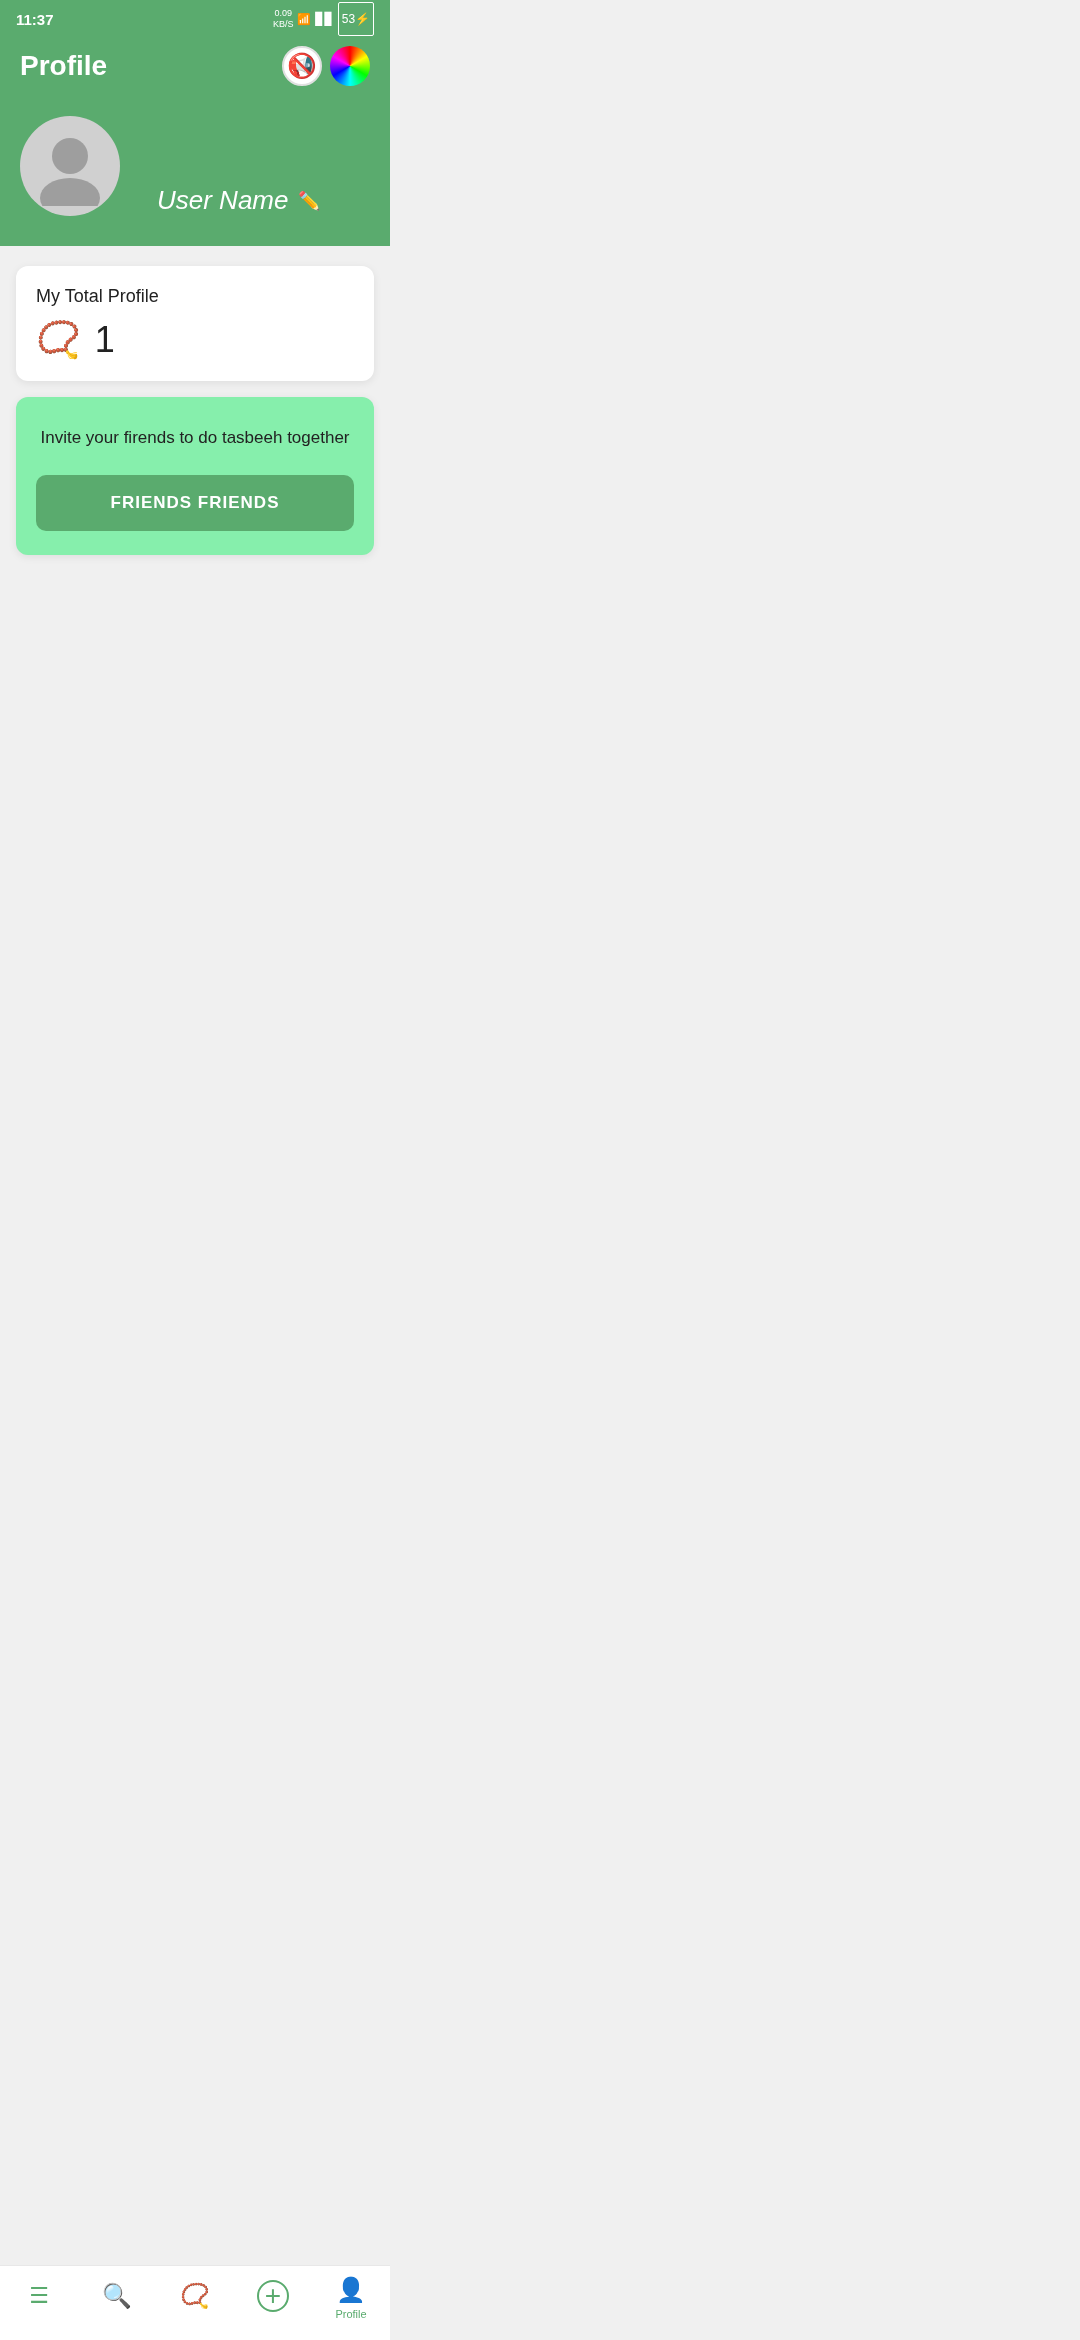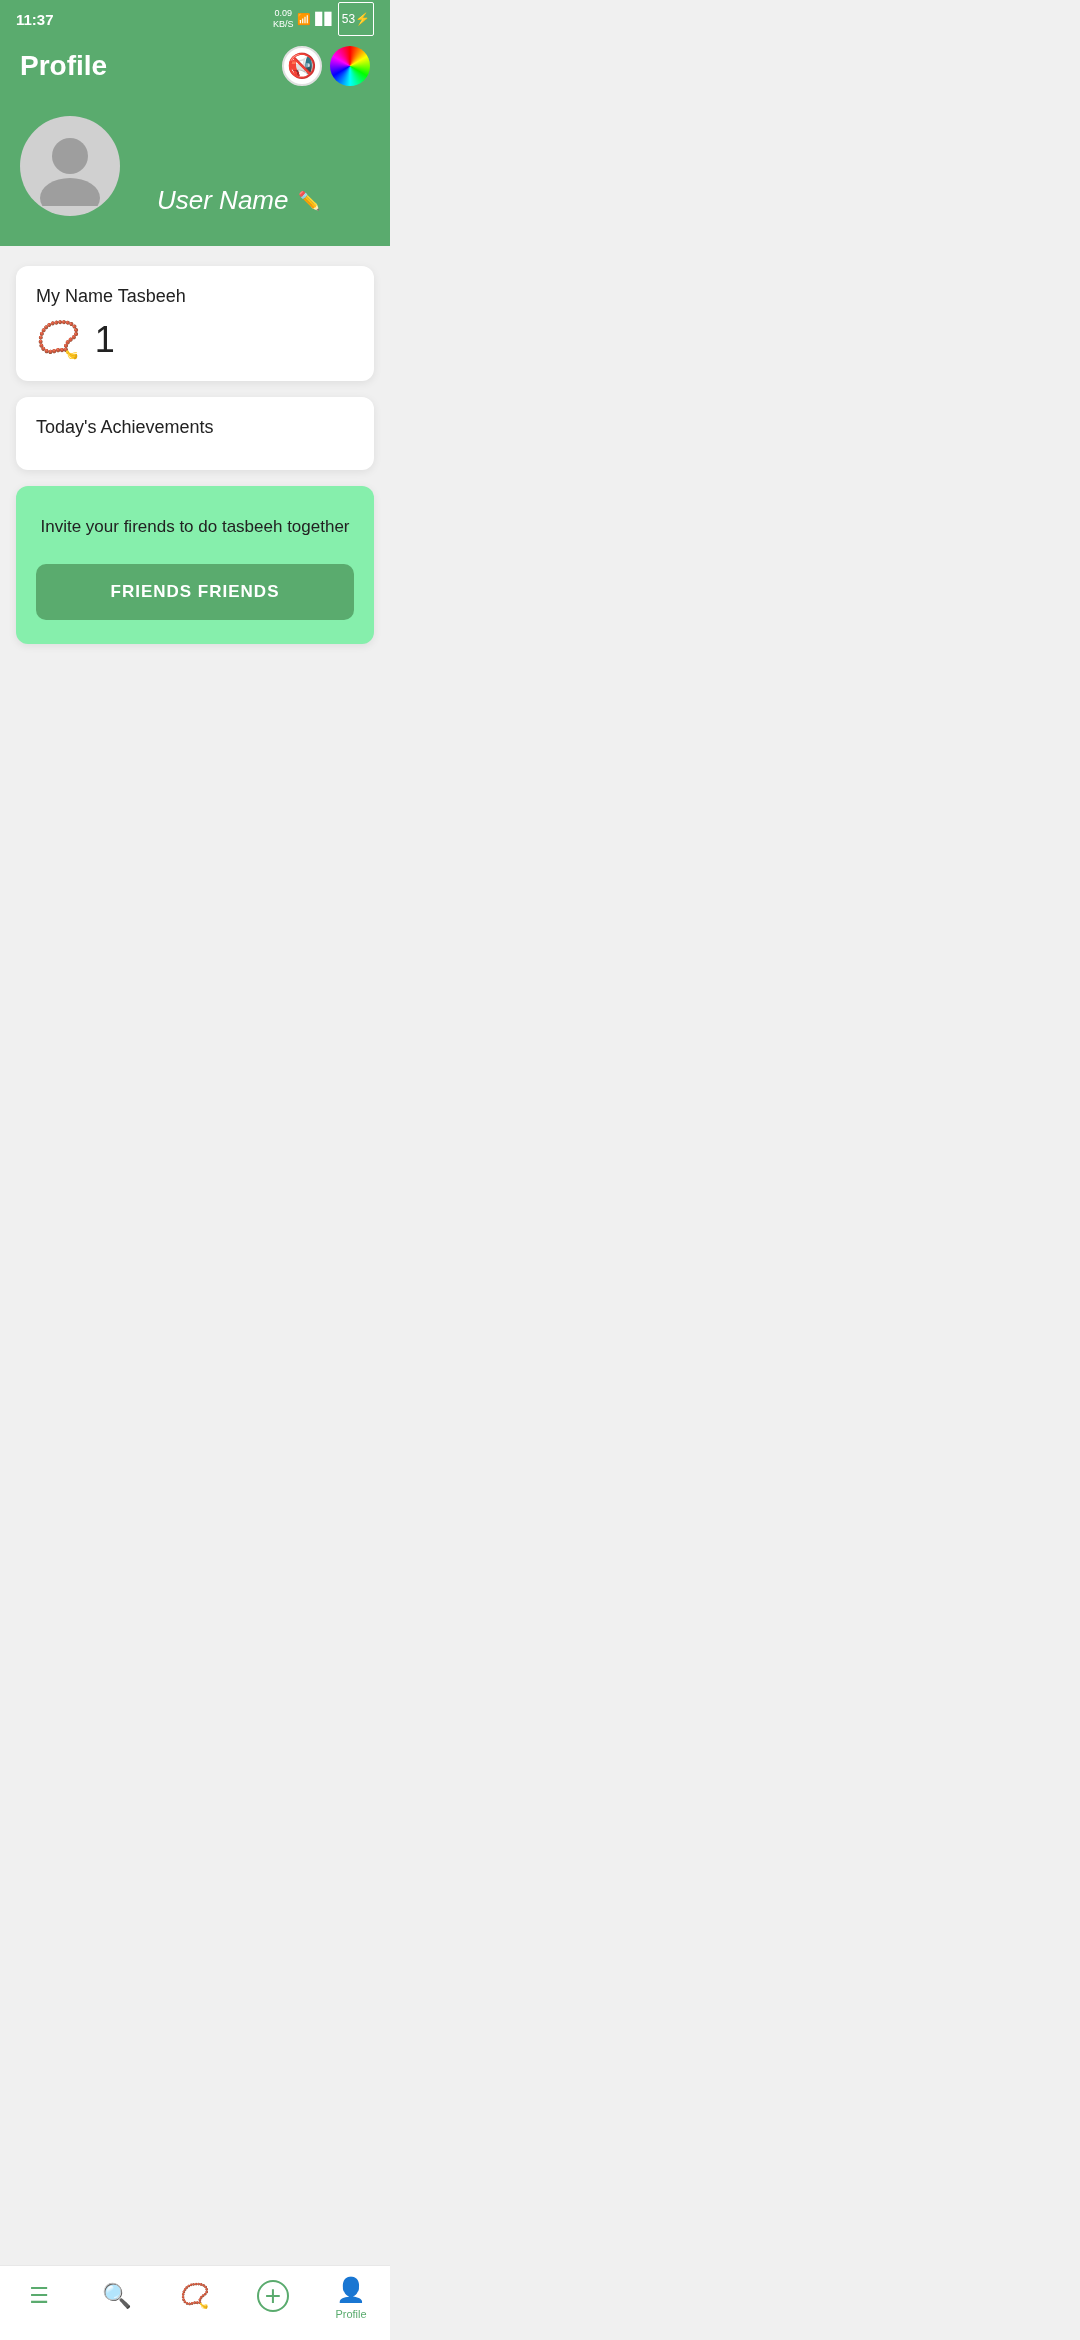--- a/index.html
+++ b/index.html
@@ -248,30 +248,27 @@
   </div>
   <div class="username-row">
     <span class="username-text">User Name</span>
     <span class="edit-icon">✏️</span>
   </div>
 </div>
 
 <div class="content">
 
   <div class="card">
-    <div class="card-title">My Name Tasbeeh</div>
+    <div class="card-title">My Total Profile</div>
     <div class="tasbeeh-count-row">
       <span class="tasbeeh-icon">📿</span>
       <span class="tasbeeh-number">1</span>
     </div>
   </div>
 
-  <div class="card">
-    <div class="card-title">Today's Achievements</div>
-  </div>
 
   <div class="invite-card">
     <p class="invite-text">Invite your firends to do tasbeeh together</p>
     <button class="invite-btn">FRIENDS FRIENDS</button>
   </div>
 
 </div>
 
 <div style="height: 80px;"></div>
 

